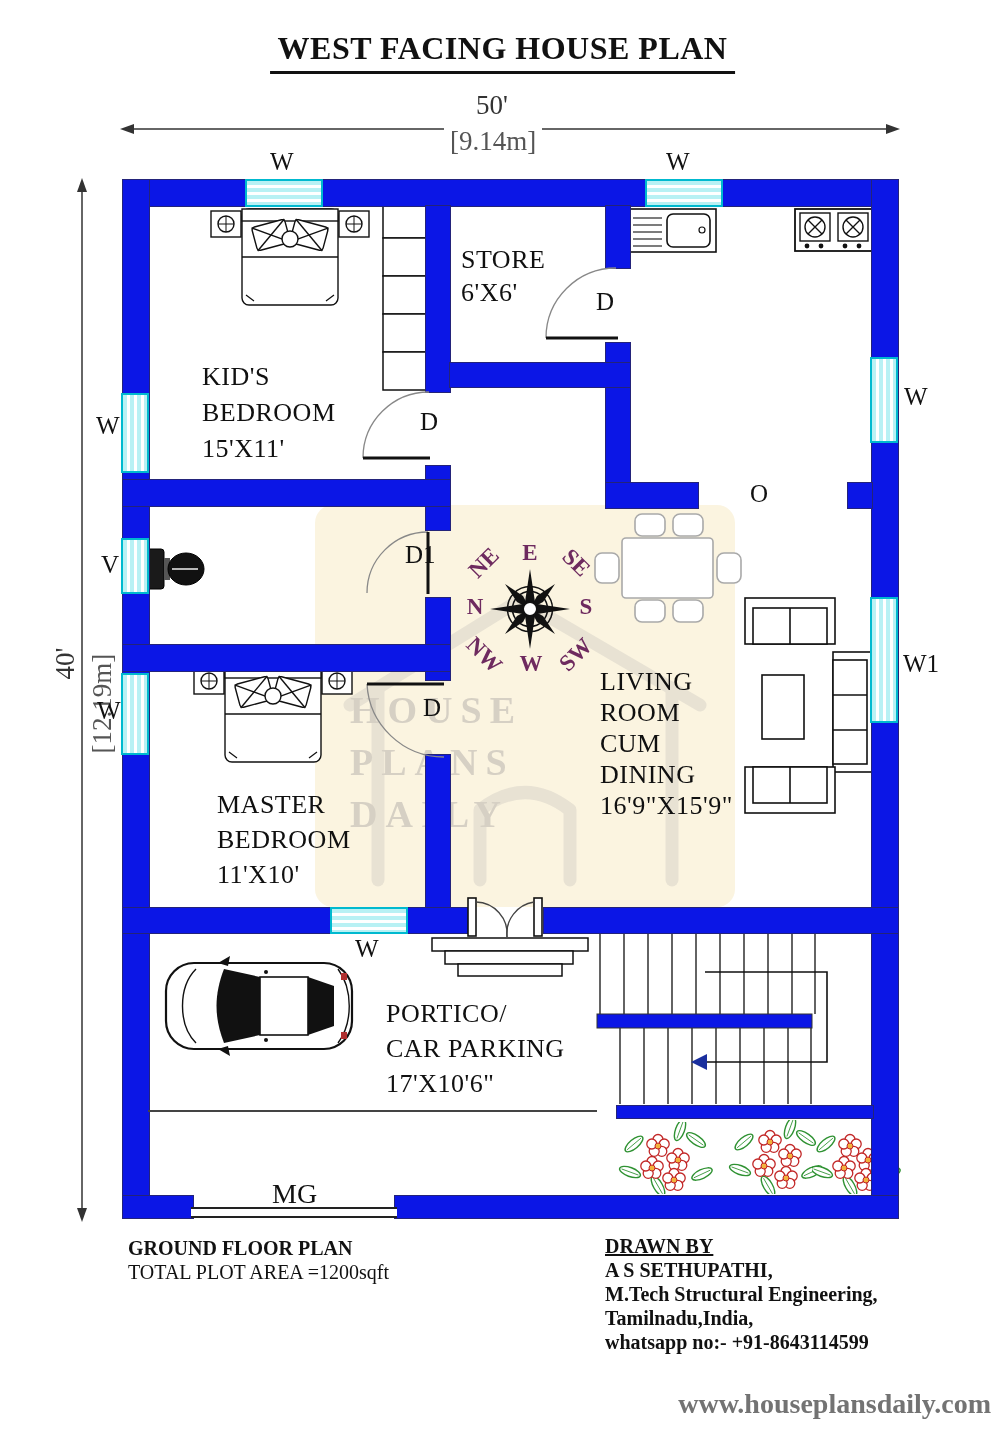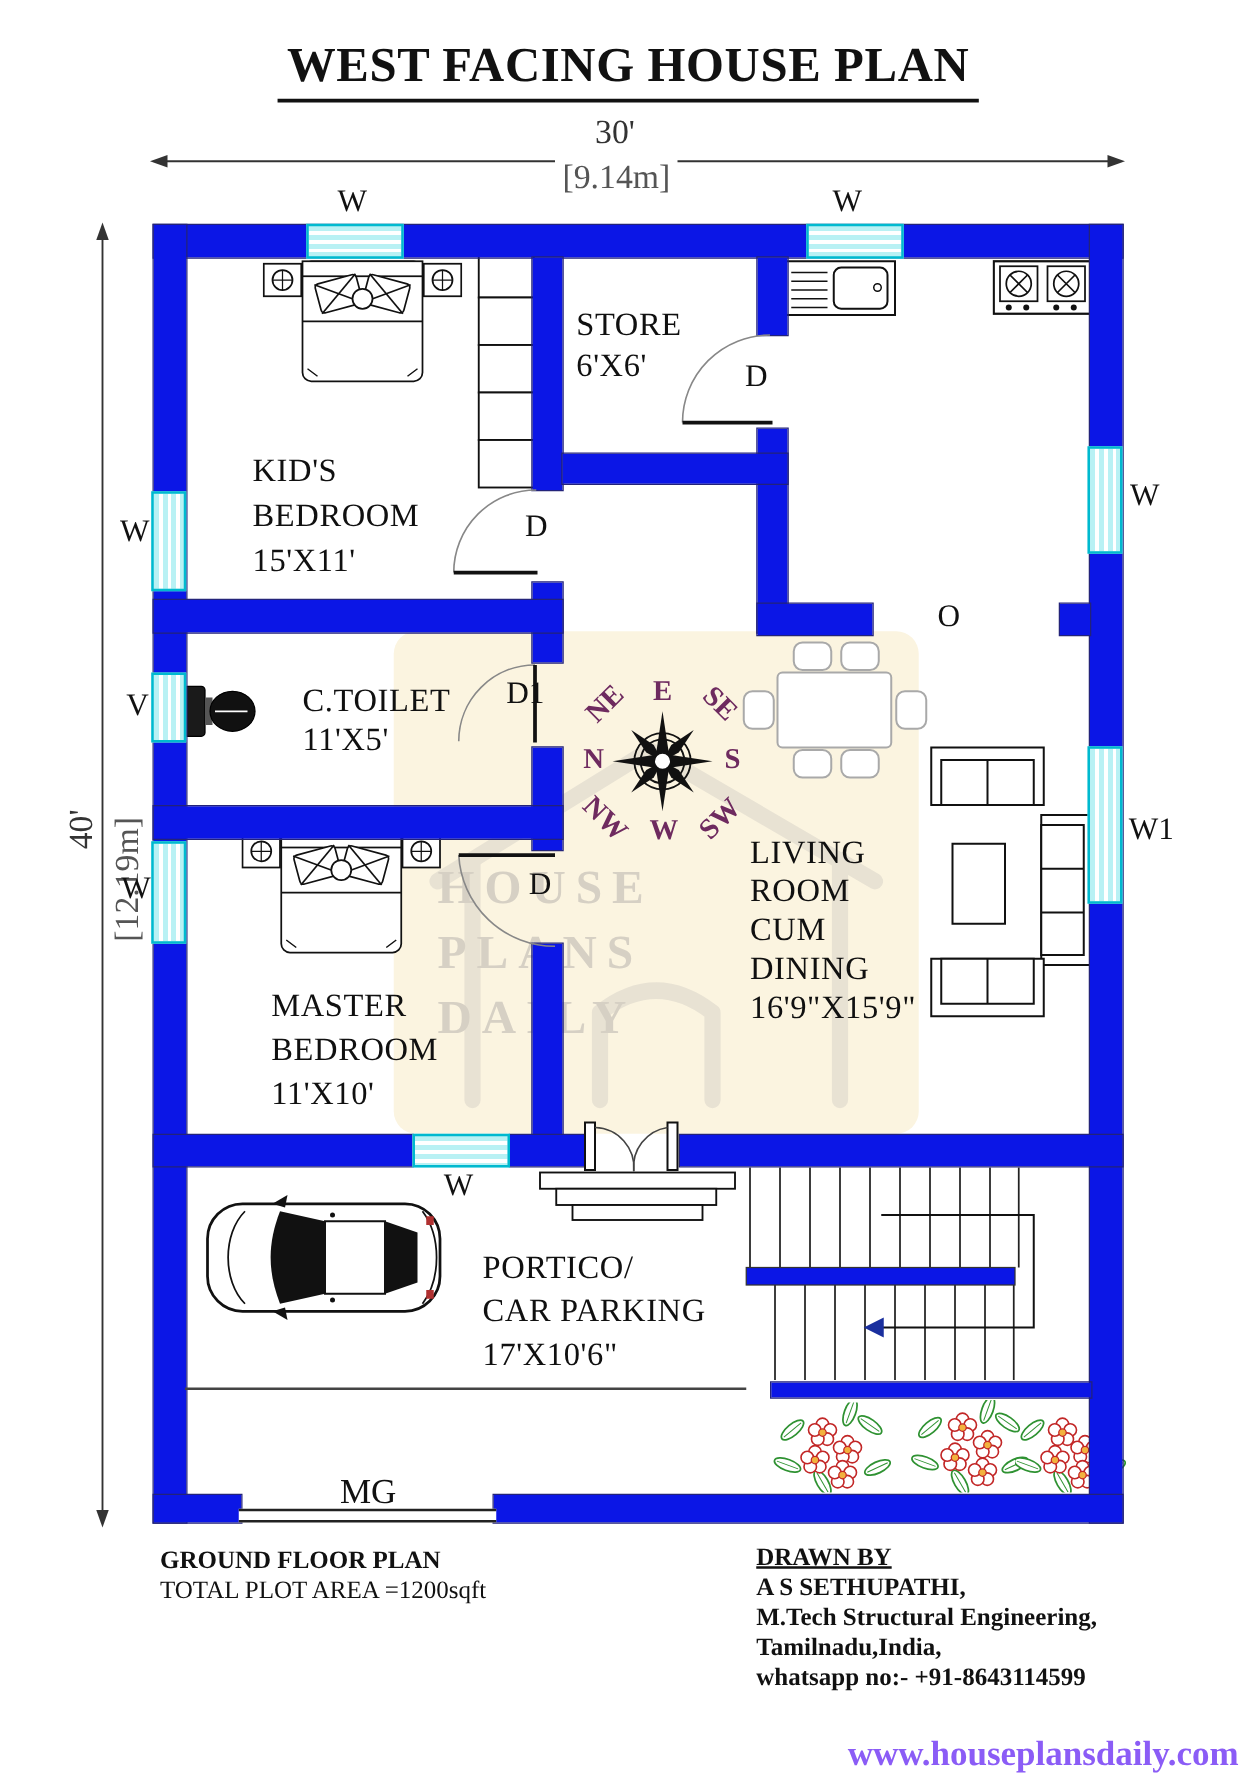--- a/index.html
+++ b/index.html
@@ -6,33 +6,33 @@
   #canvas{position:relative;width:1005px;height:1433px;background:#fff;overflow:hidden;
           font-family:"Liberation Serif",serif;color:#111;}
   .abs{position:absolute;}
   .wall{position:absolute;background:var(--wall,#0b16e6);outline:1px solid #23237a;}
   .window{position:absolute;background:var(--window,#b8f1f4);border:2px solid var(--window_border,#00b9cf);box-sizing:border-box;}
   .win-h{background-image:repeating-linear-gradient(180deg,transparent 0 4px,#ffffff 4px 7px);}
   .win-v{background-image:repeating-linear-gradient(90deg,transparent 0 4px,#ffffff 4px 7px);}
   .lab{position:absolute;font-size:25px;color:#111;}
   .room-label{position:absolute;font-size:26px;line-height:33px;letter-spacing:.5px;color:#101010;}
   .pre{white-space:pre-line;}
-  .title{position:absolute;top:30px;left:50%;transform:translateX(-50%);font-size:39px;font-weight:bold;
+  .title{position:absolute;top:30px;left:50%;transform:translateX(-50%);font-size:32px;font-weight:bold;
          letter-spacing:.5px;border-bottom:3px solid #111;padding:0 8px 4px 8px;white-space:nowrap;}
   .dim{position:absolute;font-size:27px;color:#333;}
   .dim-m{color:#555;background:#fff;padding:0 6px;}
   .rot{transform:rotate(-90deg);}
   .compass-lab{position:absolute;width:44px;height:26px;text-align:center;font-size:23px;font-weight:bold;
                color:var(--compass_text,#6e2a5f);}
   .cream{position:absolute;left:315px;top:505px;width:420px;height:402px;background:var(--cream,#fbf4e0);border-radius:18px;}
   .wm-text{position:absolute;left:350px;top:684px;width:300px;font-size:38px;font-weight:bold;
            letter-spacing:8px;line-height:52px;color:var(--watermark,#d6d0c4);}
   .footer-b{position:absolute;font-size:20px;font-weight:bold;}
   .footer-r{position:absolute;font-size:20px;}
-  .site{position:absolute;right:14px;top:1388px;font-size:28px;font-weight:bold;color:#8b5cf6;}
+  .site{position:absolute;right:14px;top:1388px;font-size:28px;font-weight:bold;color:#737373;}
   .gate{position:absolute;border-top:2px solid #222;border-bottom:2px solid #222;background:#fff;}
   svg{display:block;}
 </style>
 </head>
 <body>
 
 <div id="canvas">
 
   <svg width="0" height="0" style="position:absolute">
     <defs>
@@ -53,21 +53,21 @@
     </defs>
   </svg>
 
   <div class="title">WEST FACING HOUSE PLAN</div>
 
   <svg class="abs" style="left:118px;top:119px" width="784" height="20">
     <line x1="10" y1="10" x2="774" y2="10" stroke="#333" stroke-width="1.5"></line>
     <polygon points="2,10 16,5 16,15" fill="#333"></polygon>
       <polygon points="782,10 768,5 768,15" fill="#333"></polygon>
   </svg>
-  <div class="dim" style="left:476px;top:90px">30'</div>
+  <div class="dim" style="left:476px;top:90px">50'</div>
   <div class="dim dim-m" style="left:444px;top:126px">[9.14m]</div>
 
   <svg class="abs" style="left:72px;top:176px" width="20" height="1048">
     <line x1="10" y1="10" x2="10" y2="1038" stroke="#333" stroke-width="1.5"></line>
     <polygon points="10,2 5,16 15,16" fill="#333"></polygon>
       <polygon points="10,1046 5,1032 15,1032" fill="#333"></polygon>
   </svg>
   <div class="dim rot" style="left:40px;top:648px;width:50px;text-align:center;background:#fff">40'</div>
   <div class="dim dim-m rot" style="left:36px;top:688px;width:120px;text-align:center">[12.19m]</div>
 
@@ -382,22 +382,20 @@
     </g>
     <path d="M16,6 A32,32 0 0 1 47,41" fill="none" stroke="#444" stroke-width="1.3"></path>
     <path d="M74,6 A32,32 0 0 0 47,41" fill="none" stroke="#444" stroke-width="1.3"></path>
   </svg>
 
   <div class="room-label pre" style="left:202px;top:359px;line-height:36px">KID'S
 BEDROOM
 15'X11'</div>
   <div class="room-label pre" style="left:461px;top:243px">STORE
 6'X6'</div>
-  <div class="room-label pre" style="left:242px;top:545px;line-height:31px">C.TOILET
-11'X5'</div>
   <div class="room-label pre" style="left:600px;top:666px;line-height:31px">LIVING
 ROOM
 CUM
 DINING
 16'9"X15'9"</div>
   <div class="room-label pre" style="left:217px;top:787px;line-height:35px">MASTER
 BEDROOM
 11'X10'</div>
   <div class="room-label pre" style="left:386px;top:996px;line-height:35px">PORTICO/
 CAR PARKING

